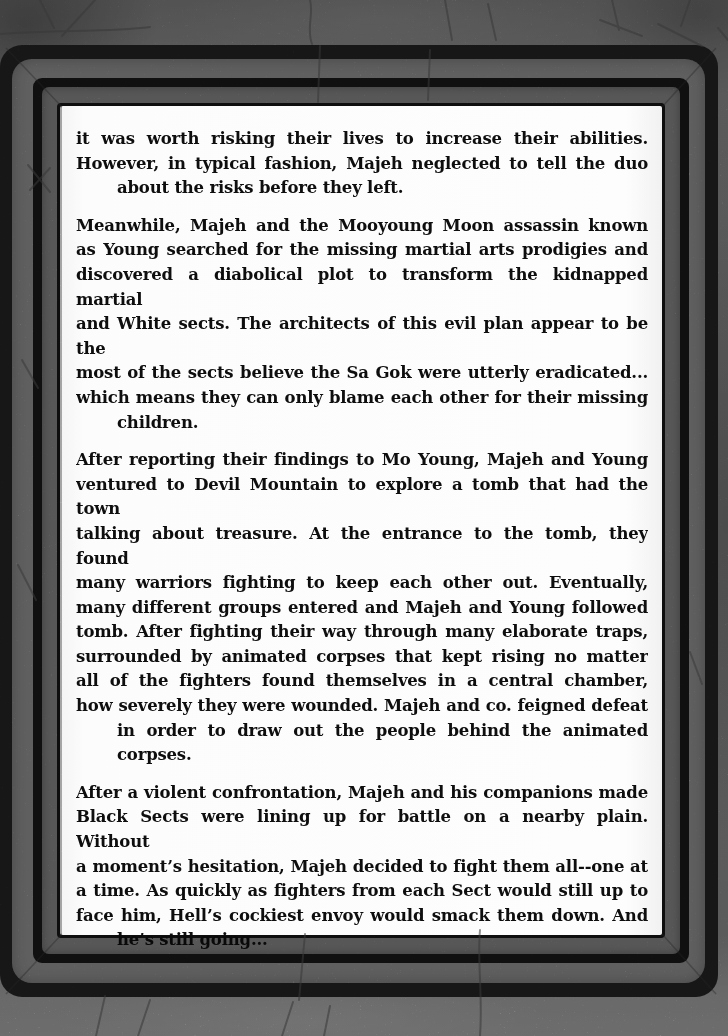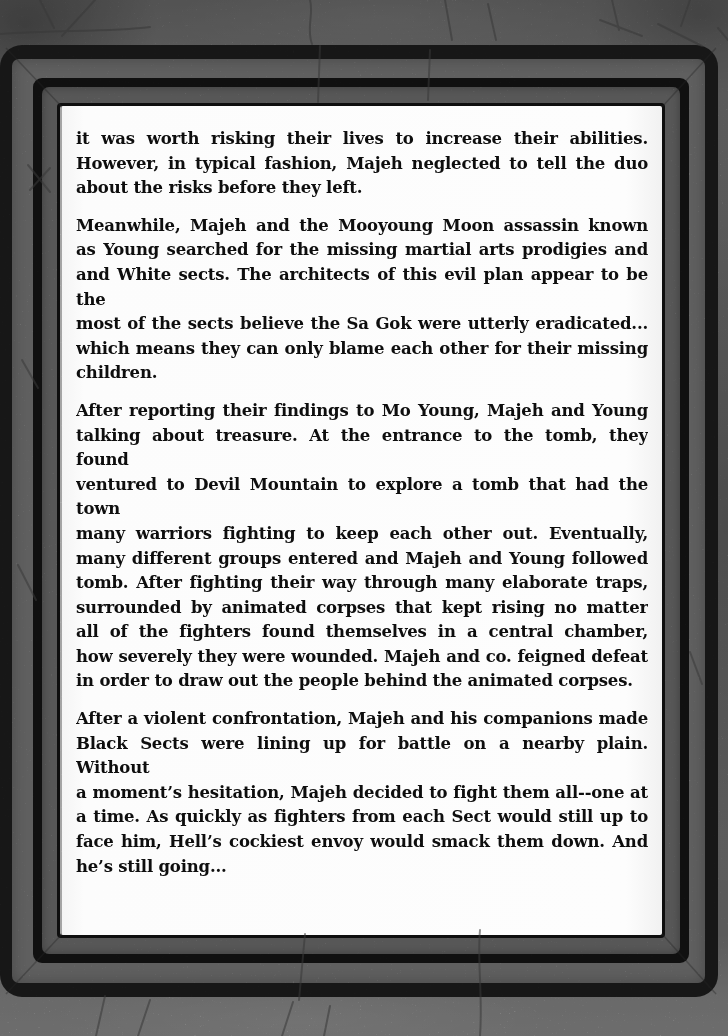--- a/index.html
+++ b/index.html
@@ -32,21 +32,21 @@
     position: absolute;
     left: 0px; top: 45px; right: 10px; bottom: 39px;
     background: #232323;
     border-radius: 22px;
     padding: 14px 13px 14px 12px;
     box-sizing: border-box;
   }
   .f2 {
     width: 100%; height: 100%;
     background: #8d8d8d;
-    border-radius: 7px;
+    border-radius: 20px;
     padding: 19px 16px 20px 21px;
     box-sizing: border-box;
     box-shadow: inset 0 0 14px rgba(0,0,0,.25);
   }
   .f3 {
     width: 100%; height: 100%;
     background: #191919;
     border-radius: 9px;
     padding: 9px;
     box-sizing: border-box;
@@ -80,21 +80,21 @@
     line-height: 24.6px;
     letter-spacing: -0.2px;
   }
   .para { margin: 0 0 13px 0; }
   .line {
     text-align: justify;
     text-align-last: justify;
     white-space: normal;
     overflow: hidden;
   }
-  .line.last { text-align-last: left; }
+  .line.last { text-align-last: left; margin-left: 41px; }
   
   .texture {
     position: absolute;
     inset: 0;
     pointer-events: none;
   }
 </style>
 </head>
 <body>
 
@@ -110,29 +110,30 @@
             <div class="paper">
               <div class="text-block">
                   <div class="para">
                     <div class="line">it was worth risking their lives to increase their abilities.</div>
                     <div class="line">However, in typical fashion, Majeh neglected to tell the duo</div>
                     <div class="line last">about the risks before they left.</div>
                   </div>
                   <div class="para">
                     <div class="line">Meanwhile, Majeh and the Mooyoung Moon assassin known</div>
                     <div class="line">as Young searched for the missing martial arts prodigies and</div>
+                    <div class="line">discovered a diabolical plot to transform the kidnapped martial</div>
                     <div class="line">and White sects. The architects of this evil plan appear to be the</div>
                     <div class="line">most of the sects believe the Sa Gok were utterly eradicated...</div>
                     <div class="line">which means they can only blame each other for their missing</div>
                     <div class="line last">children.</div>
                   </div>
                   <div class="para">
                     <div class="line">After reporting their findings to Mo Young, Majeh and Young</div>
+                    <div class="line">ventured to Devil Mountain to explore a tomb that had the town</div>
                     <div class="line">talking about treasure. At the entrance to the tomb, they found</div>
-                    <div class="line">ventured to Devil Mountain to explore a tomb that had the town</div>
                     <div class="line">many warriors fighting to keep each other out. Eventually,</div>
                     <div class="line">many different groups entered and Majeh and Young followed</div>
                     <div class="line">tomb. After fighting their way through many elaborate traps,</div>
                     <div class="line">surrounded by animated corpses that kept rising no matter</div>
                     <div class="line">all of the fighters found themselves in a central chamber,</div>
                     <div class="line">how severely they were wounded. Majeh and co. feigned defeat</div>
                     <div class="line last">in order to draw out the people behind the animated corpses.</div>
                   </div>
                   <div class="para">
                     <div class="line">After a violent confrontation, Majeh and his companions made</div>

